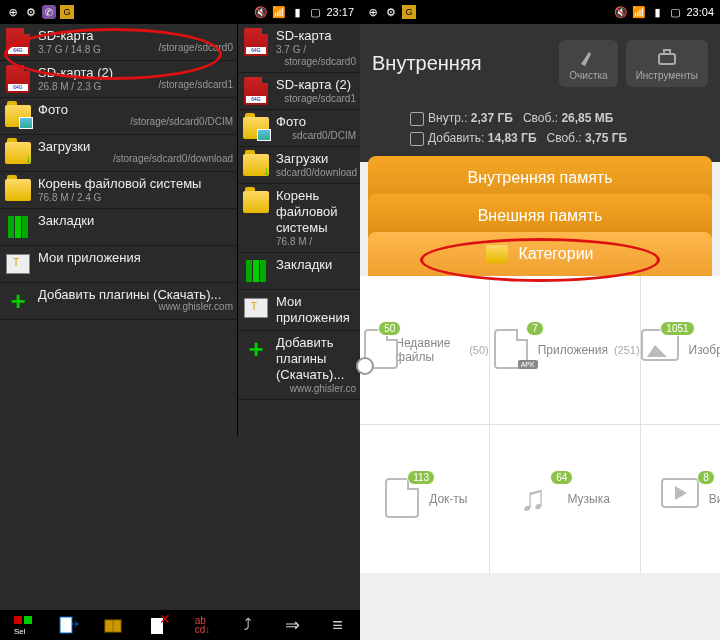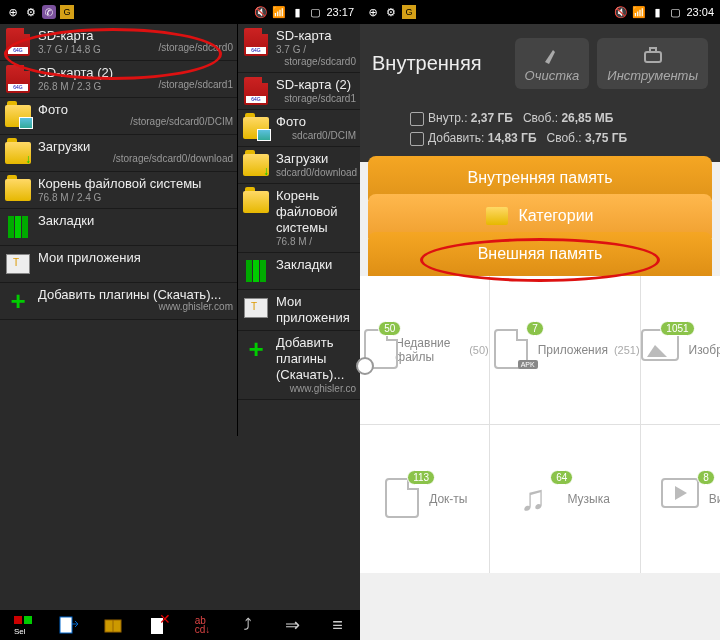--- a/index.html
+++ b/index.html
@@ -38,21 +38,21 @@
   .plus-icon { font-size:26px; color:#0c0; font-weight:bold; line-height:22px; }
   .red-ellipse-1 { position:absolute; top:28px; left:4px; width:218px; height:52px; border:3px solid #d11; border-radius:50%; pointer-events:none; z-index:5; }
   
   .toolbar { position:absolute; bottom:0; left:0; right:0; height:30px; background:#000; display:flex; align-items:center; justify-content:space-around; }
   .tb-btn { width:30px; height:26px; display:flex; align-items:center; justify-content:center; }
   
   .r-header { background:#333; color:#eee; height:78px; display:flex; align-items:center; padding:0 12px; gap:8px; }
   .r-header .title { font-size:20px; flex:1; }
   .hbtn { display:flex; flex-direction:column; align-items:center; gap:2px; background:#444; border-radius:6px; padding:6px 10px; }
   .hbtn .hi { width:22px; height:22px; }
-  .hbtn .hl { font-size:13px; color:#aaa;font-style:italic; }
+  .hbtn .hl { font-size:10px; color:#aaa; }
   .r-storage { background:#333; color:#ccc; font-size:12px; padding:6px 14px 14px; line-height:20px; }
   .r-storage .sline { display:flex; gap:10px;margin-left:36px; }
   .r-storage .sline span { white-space:nowrap; }
   .r-storage .sicon { width:14px; height:14px; display:inline-block; border:1px solid #aaa; border-radius:2px; margin-right:4px; vertical-align:middle; }
   .tab { margin:0 8px; height:44px; border-radius:8px 8px 0 0; display:flex; align-items:center; justify-content:center; color:#fff; font-size:16px; position:relative; }
   .tab1 { background:linear-gradient(#f5a623,#e0941a); margin-top:-6px; }
   .tab2 { background:linear-gradient(#f5a623,#de8f15); margin-top:-6px; }
   .tab3 { background:linear-gradient(#ffb84d,#f0a030); margin-top:-6px; display:flex; gap:10px; }
   .tab3 .cat-icon { width:22px; height:18px; background:linear-gradient(#ffd966,#e6b800); border-radius:2px; position:relative; }
   .red-ellipse-2 { position:absolute; top:238px; left:60px; width:240px; height:44px; border:3px solid #d11; border-radius:50%; pointer-events:none; z-index:5; }
@@ -335,27 +335,27 @@
       </div>
       <div class="sline">
         <span><span class="sicon"></span><span>Добавить:</span> <b>14,83 ГБ</b></span>
         <span><span>Своб.:</span> <b>3,75 ГБ</b></span>
       </div>
     </div>
 
     <div class="tab tab1">
         <span>Внутренняя память</span>
       </div>
+    <div class="tab tab2">
+        <span>Внешняя память</span>
+      </div>
     <div class="tab tab3">
       <span class="cat-icon"></span>
       <span>Категории</span>
     </div>
-    <div class="tab tab2">
-        <span>Внешняя память</span>
-      </div>
 
     <div class="red-ellipse-2"></div>
 
     <div class="grid" id="catgrid">
         <div class="cell">
           <div class="ci">
             <div class="file-icon"></div>
             <div class="clock-ov"></div>
             <div class="badge">50</div>
           </div>

